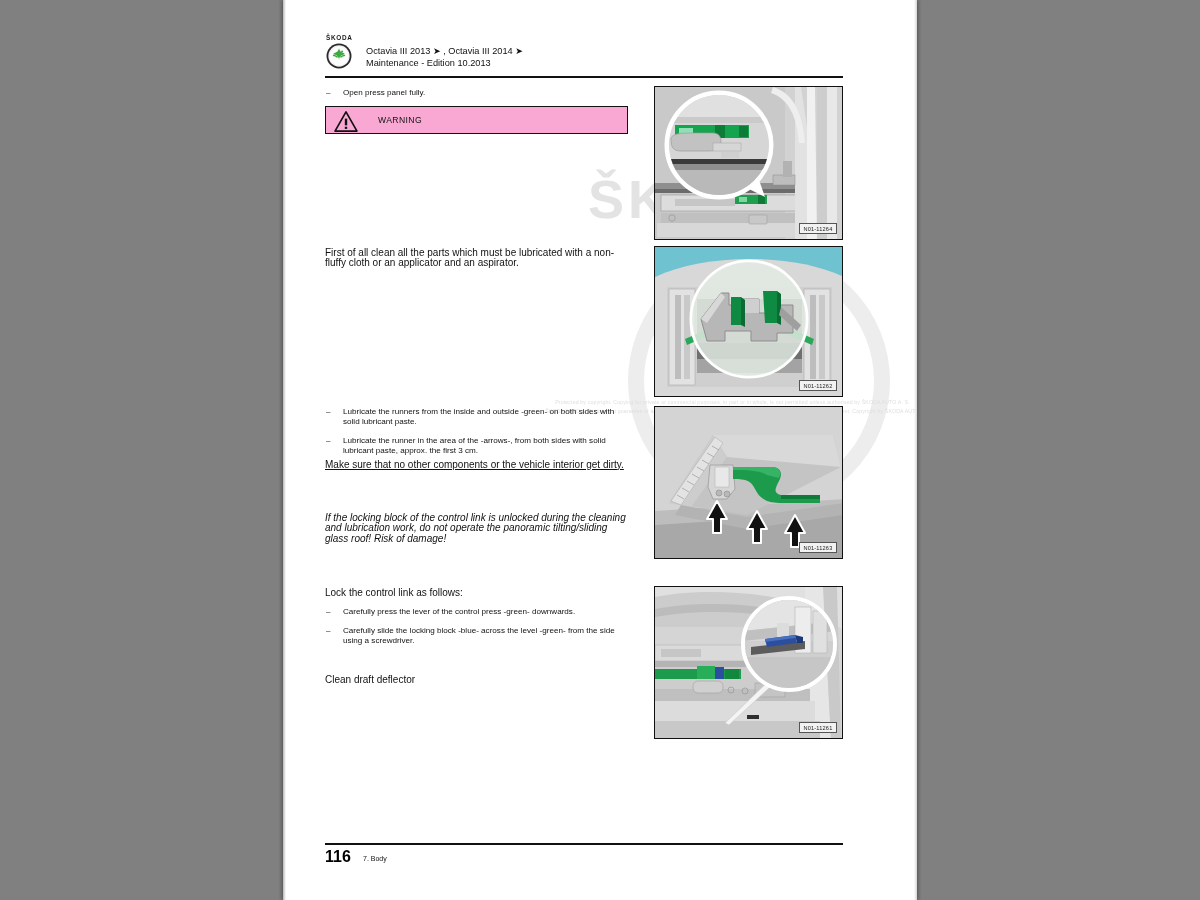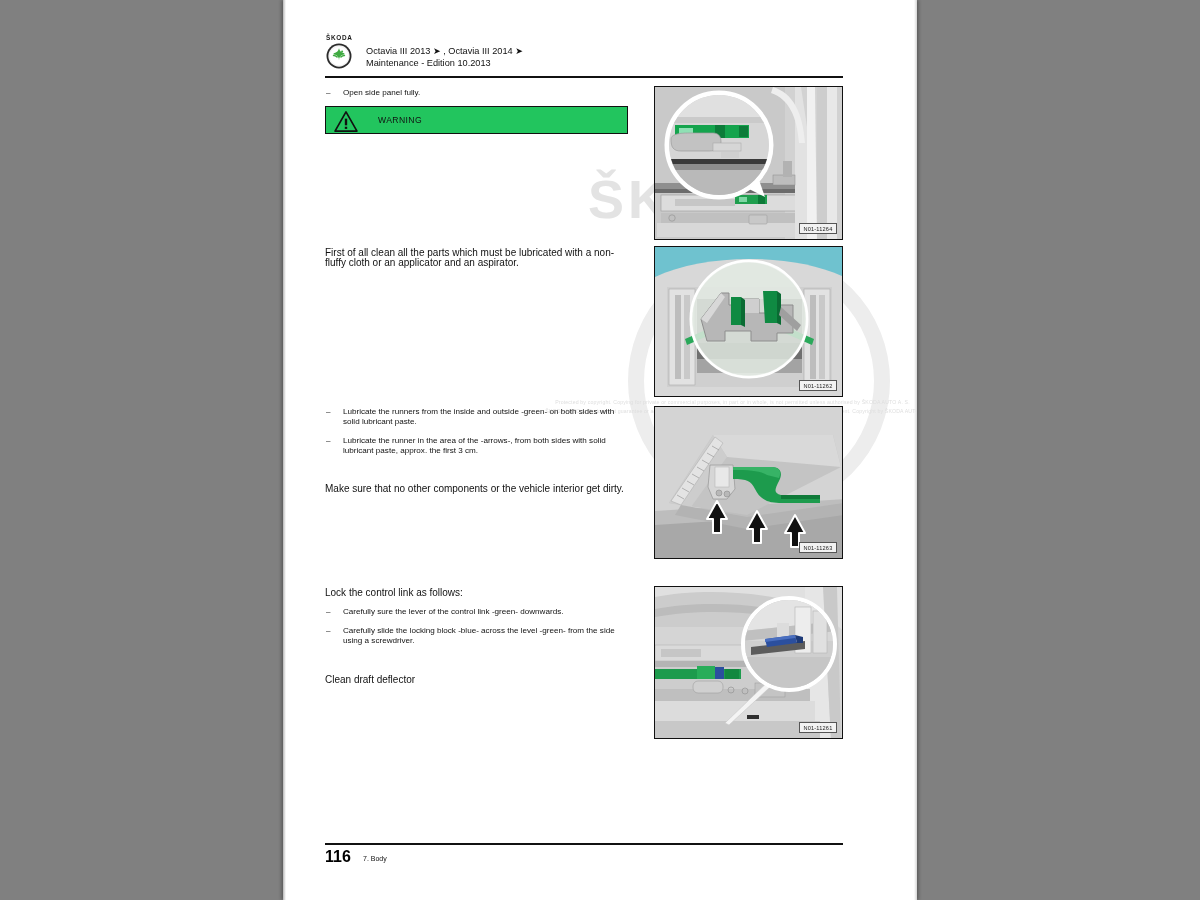--- a/index.html
+++ b/index.html
@@ -134,21 +134,21 @@
     position: absolute; left: 1px; top: 0;
     font-size: 8.1px;
   }
 
   
   .warn-box {
     position: absolute;
     left: 0; top: 0;
     width: 303px;
     border: 1.2px solid #111;
-    background: #22c55e;
+    background: #f9a8d4;
     box-sizing: border-box;
   }
   .warn-head {
     position: relative;
     height: 26px;
   }
   .warn-tri {
     position: absolute; left: 8px; top: 4px;
     width: 24px; height: 21px;
   }
@@ -246,21 +246,21 @@
         <div>Maintenance - Edition 10.2013</div>
       </div>
       <div class="header-rule"></div>
     </div>
 
     <div id="text-col">
 
       <div class="tblock" style="top:88px;">
         <div class="dash-item">
           <span class="dash">–</span>
-          <span>Open side panel fully.</span>
+          <span>Open press panel fully.</span>
         </div>
       </div>
 
       <div class="tblock" style="top:106px; height:60px;">
         <div class="warn-box">
           <div class="warn-head">
             <svg class="warn-tri" viewBox="0 0 100 88">
               <path d="M50 4 L96 84 L4 84 Z" fill="none" stroke="#111" stroke-width="7" stroke-linejoin="round"></path>
               <rect x="45" y="32" width="10" height="28" fill="#111"></rect>
               <rect x="45" y="66" width="10" height="9" fill="#111"></rect>
@@ -276,31 +276,32 @@
 
       <div class="tblock" style="top:407px;">
         <div class="dash-item">
           <span class="dash">–</span>
           <span>Lubricate the runners from the inside and outside -green- on both sides with solid lubricant paste.</span>
         </div>
         <div class="dash-item" style="margin-top:8px;">
           <span class="dash">–</span>
           <span>Lubricate the runner in the area of the -arrows-, from both sides with solid lubricant paste, approx. the first 3 cm.</span>
         </div>
-        <div class="para" style="margin-top:27px;">Make sure that no other components or the vehicle interior get dirty.</div>
+        <div class="para" style="margin-top:3px;text-decoration:underline;">Make sure that no other components or the vehicle interior get dirty.</div>
       </div>
 
       <div class="tblock" style="top:504px;">
+        <div class="para italic" style="margin-top:9px;">If the locking block of the control link is unlocked during the cleaning and lubrication work, do not operate the panoramic tilting/sliding glass roof! Risk of damage!</div>
       </div>
 
       <div class="tblock" style="top:588px;">
         <div class="para">Lock the control link as follows:</div>
         <div class="dash-item" style="margin-top:9px;">
           <span class="dash">–</span>
-          <span>Carefully sure the lever of the control link -green- downwards.</span>
+          <span>Carefully press the lever of the control press -green- downwards.</span>
         </div>
         <div class="dash-item" style="margin-top:8px;">
           <span class="dash">–</span>
           <span>Carefully slide the locking block -blue- across the level -green- from the side using a screwdriver.</span>
         </div>
         <div class="para" style="margin-top:28px;">Clean draft deflector</div>
       </div>
     </div>
 
     <div class="figure" style="left:371px; top:86px; width:189px; height:154px;">

